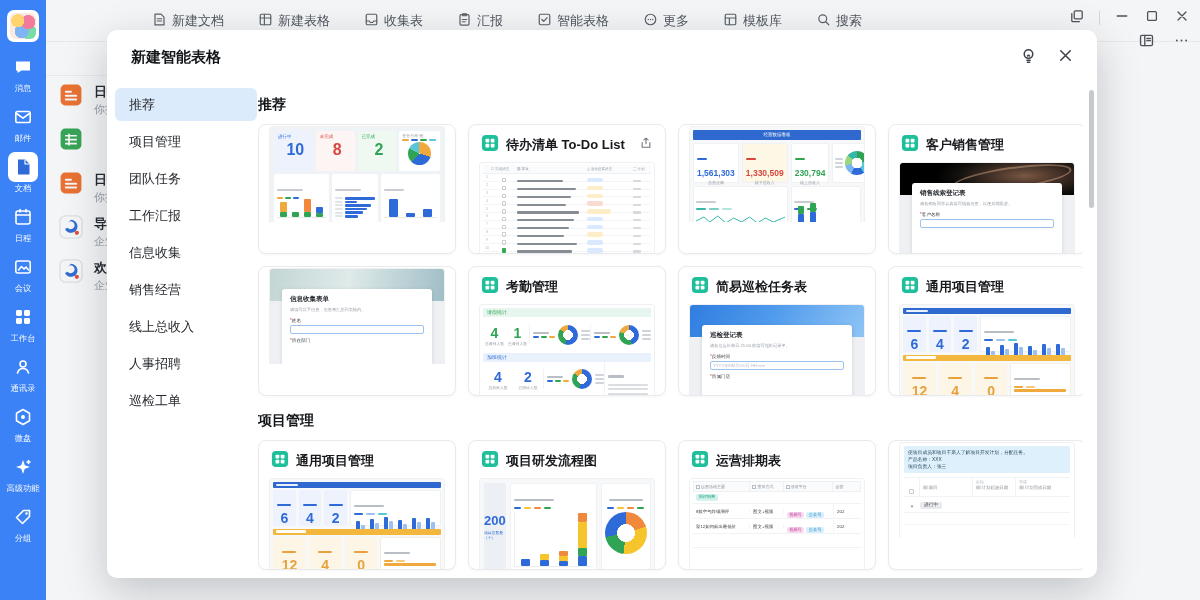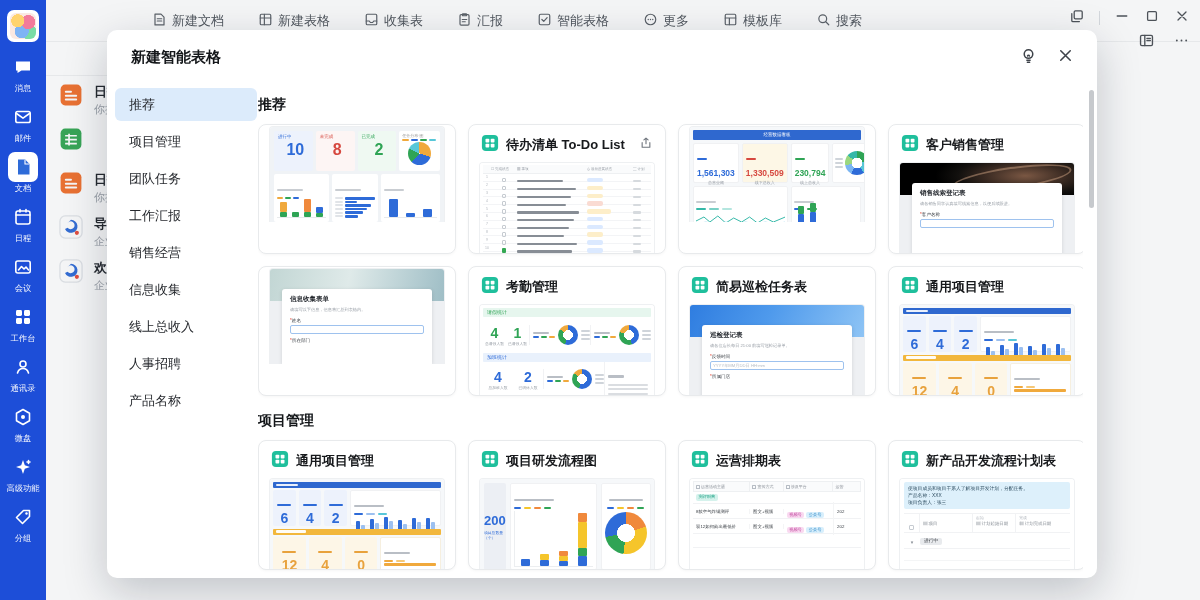--- a/index.html
+++ b/index.html
@@ -1,19 +1,19 @@
 <!DOCTYPE html>
 <html><head>
 <meta charset="utf-8">
 <style>
   html,body{margin:0;padding:0;background:#e9ebee;}
   #stage{position:relative;width:1200px;height:600px;overflow:hidden;background:#fff;
          font-family:"Liberation Sans","DejaVu Sans",sans-serif;color:#1f2329;}
   
-  #rail{position:absolute;left:0;top:0;width:46px;height:600px;background:#1d4ed8;z-index:5;}
+  #rail{position:absolute;left:0;top:0;width:46px;height:600px;background:#3b82f6;z-index:5;}
   .rail-avatar{position:absolute;left:7px;top:10px;width:32px;height:32px;border-radius:7px;background:#fff;
     display:flex;align-items:center;justify-content:center;overflow:hidden;}
   .rail-avatar .blob{width:26px;height:26px;border-radius:6px;
     background:radial-gradient(circle at 30% 30%,#ffd36e 0 25%,transparent 26%),
                radial-gradient(circle at 70% 35%,#f27b9b 0 28%,transparent 29%),
                radial-gradient(circle at 45% 70%,#7fb4f5 0 30%,transparent 31%),
                radial-gradient(circle at 75% 75%,#7adca6 0 26%,transparent 27%),#fbe9e2;}
   .rail-item{position:absolute;left:0;width:46px;text-align:center;cursor:pointer;}
   .rail-item .tile{width:30px;height:30px;margin:0 auto;border-radius:7px;display:flex;align-items:center;justify-content:center;}
   .rail-item.active .tile{background:#fff;}
@@ -317,25 +317,25 @@
           </svg></span>
       <span id="mi-close"><svg width="19" height="19" viewBox="0 0 20 20">
             <path d="M5 5l10 10M15 5L5 15" fill="none" stroke="#3e434a" stroke-width="1.6" stroke-linecap="round" stroke-linejoin="round"></path>
           </svg></span>
     </div>
     <div id="modal-menu">
         <div class="menu-item active">推荐</div>
         <div class="menu-item">项目管理</div>
         <div class="menu-item">团队任务</div>
         <div class="menu-item">工作汇报</div>
+        <div class="menu-item">信息收集</div>
         <div class="menu-item">销售经营</div>
-        <div class="menu-item">信息收集</div>
         <div class="menu-item">线上总收入</div>
         <div class="menu-item">人事招聘</div>
-        <div class="menu-item">产品名称</div>
+        <div class="menu-item">巡检工单</div>
       </div>
     <div id="modal-content">
         <div class="section-title">推荐</div>
         <div class="cards">
           <div class="card">
         <div class="thumb">
               <div style="position:absolute;inset:0;background:#f0f3f6;padding:4px;display:flex;flex-direction:column;gap:3px;">
     <div style="display:flex;gap:3px;height:42px;">
                   <div style="flex:1;background:#edf2fc;border-radius:2px;padding:3px 0 0 4px;">
      <div style="font-size:4.5px;color:#2e6bd8;">进行中</div>
@@ -969,30 +969,20 @@
      <span style="width:34%;font-size:4.4px;color:#3a3f45;padding-left:3px;border-right:1px solid #f4f5f6;">双12如何薅出最低价</span>
      <span style="width:20%;font-size:4.4px;color:#3a3f45;padding-left:3px;border-right:1px solid #f4f5f6;">图文+视频</span>
      <span style="width:30%;padding-left:3px;border-right:1px solid #f4f5f6;"><span class="pill" style="background:#f9d9f0;color:#c0479d;font-size:4.2px;padding:1.2px 2.5px;margin-right:2px;">视频号</span><span class="pill" style="background:#d8effc;color:#2b87c6;font-size:4.2px;padding:1.2px 2.5px;margin-right:2px;">公众号</span></span>
      <span style="flex:1;font-size:4.4px;color:#3a3f45;padding-left:3px;">202</span>
                 </div>
     <div style="height:14px;border-bottom:1px solid #f1f2f4;"></div>
               </div>
             </div>
           </div>
           <div class="card">
-            <div class="card-head">
-          <span><svg width="18" height="18" viewBox="0 0 20 20">
-                  <rect x="1" y="1" width="18" height="18" rx="4.5" fill="#1fbf9c"></rect>
-                  <rect x="5" y="5.2" width="4.2" height="4.2" rx="1" fill="#fff"></rect>
-                  <rect x="10.8" y="5.2" width="4.2" height="4.2" rx="1" fill="#fff"></rect>
-                  <rect x="5" y="10.8" width="4.2" height="4.2" rx="1" fill="#fff"></rect>
-                  <rect x="10.8" y="10.8" width="4.2" height="4.2" rx="1" fill="#fff"></rect>
-                </svg></span>
-          <span class="card-title">新产品开发流程计划表</span>
-            </div>
         <div class="thumb">
               <div style="position:absolute;inset:0;background:#fff;padding:3px 4px;">
     <div style="background:#ddf0fb;border-radius:2px;padding:3px 4px;font-size:4.8px;color:#2b4a5e;line-height:7px;">
       <div>使项目成员和项目干系人了解项目开发计划，分配任务。</div>
                   <div>产品名称：XXX</div>
                   <div>项目负责人：张三</div>
                 </div>
     <div style="display:flex;border:1px solid #f1f2f4;border-left:none;border-right:none;margin-top:4px;align-items:stretch;height:20px;">
       <span style="width:16px;border-right:1px solid #f1f2f4;display:flex;align-items:flex-end;justify-content:center;padding-bottom:2px;">
                     <span style="width:5px;height:5px;border:0.5px solid #c6cbd1;border-radius:1px;"></span>

